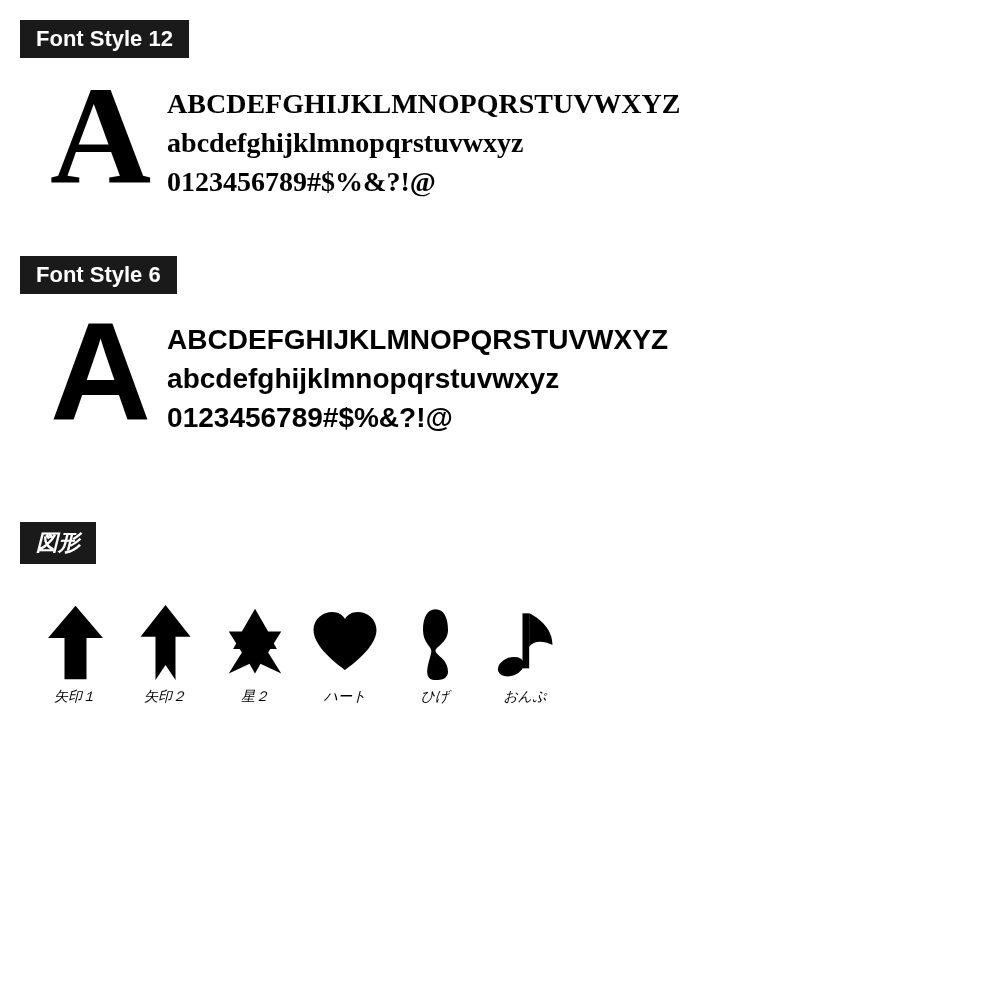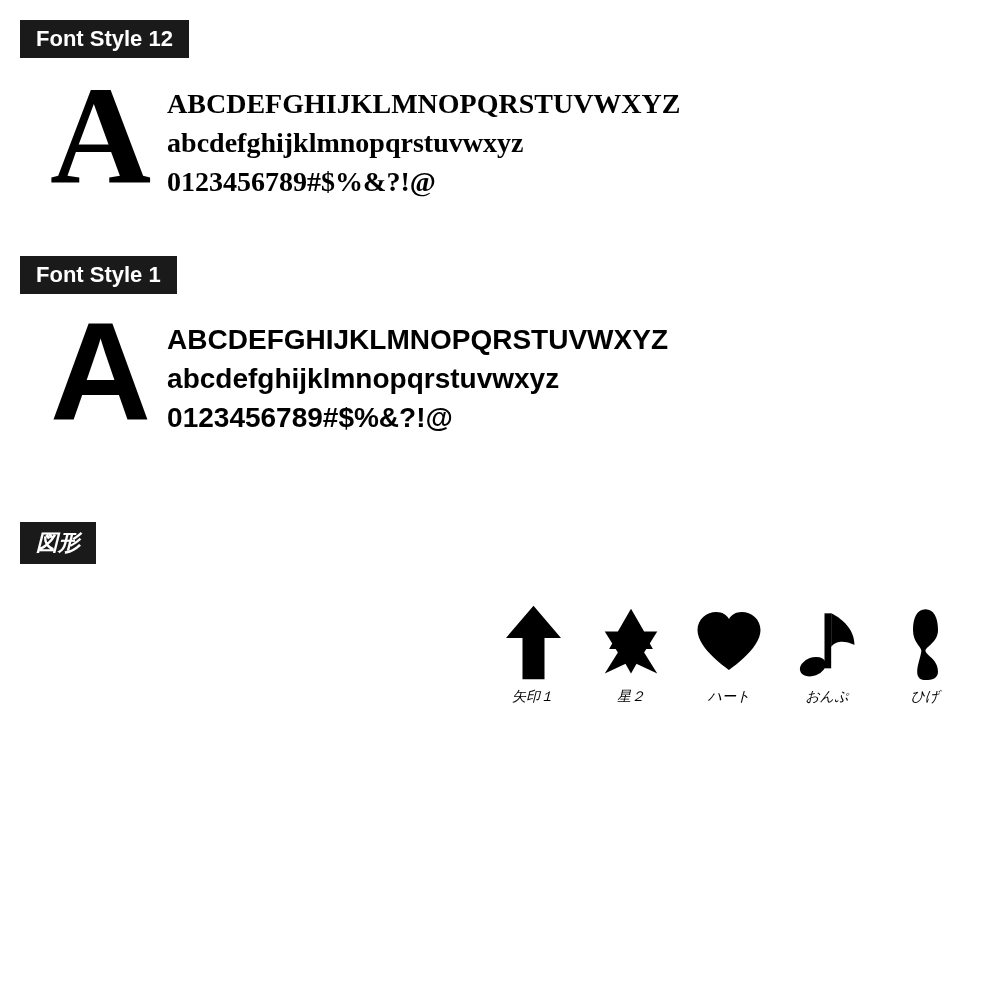--- a/index.html
+++ b/index.html
@@ -87,23 +87,23 @@
 
     
     .shapes-section {
       margin-top: 10px;
       font-style: italic;
     }
 
     .shapes-row {
       display: flex;
       align-items: flex-end;
-      gap: 8px;
+      gap: 0px;
       padding: 20px 10px 0 10px;
-      justify-content: flex-end;
+      justify-content: flex-start;
     }
 
     .shape-item {
       display: flex;
       flex-direction: column;
       align-items: center;
       width: 90px;
     }
 
     .shape-icon {
@@ -143,21 +143,21 @@
         <div class="char-line">ABCDEFGHIJKLMNOPQRSTUVWXYZ</div>
         <div class="char-line">abcdefghijklmnopqrstuvwxyz</div>
         <div class="char-line">0123456789#$%&amp;?!@</div>
       </div>
     </div>
   </div>
 
   <div class="divider"></div>
 
   <div class="font-section">
-    <div class="section-label">Font Style 1</div>
+    <div class="section-label">Font Style 6</div>
     <div class="font-demo style-13">
       <div class="big-letter-13">A</div>
       <div class="char-lines">
         <div class="char-line">ABCDEFGHIJKLMNOPQRSTUVWXYZ</div>
         <div class="char-line">abcdefghijklmnopqrstuvwxyz</div>
         <div class="char-line">0123456789#$%&amp;?!@</div>
       </div>
     </div>
   </div>
 
@@ -170,20 +170,29 @@
 
       <div class="shape-item">
         <div class="shape-icon">
           <svg viewBox="0 0 60 80" width="55" height="75">
             <polygon points="30,0 60,35 42,35 42,80 18,80 18,35 0,35" fill="#000"></polygon>
           </svg>
         </div>
         <div class="shape-label">矢印１</div>
       </div>
 
+      <div class="shape-item">
+        <div class="shape-icon">
+          <svg viewBox="0 0 60 90" width="55" height="75">
+            <polygon points="30,0 60,38 42,38 42,90 18,90 18,38 0,38" fill="#000"></polygon>
+            <polygon points="18,90 30,72 42,90" fill="#fff"></polygon>
+          </svg>
+        </div>
+        <div class="shape-label">矢印２</div>
+      </div>
 
 
 
 
 
       <div class="shape-item">
         <div class="shape-icon">
           <svg viewBox="0 0 80 80" width="70" height="70">
             <polygon points="40,2 55,28 70,28 55,52 70,76 40,62 10,76 25,52 10,28 25,28" fill="#000"></polygon>
 
@@ -198,37 +207,37 @@
         <div class="shape-icon">
           <svg viewBox="0 0 100 90" width="75" height="70">
             <path d="M50,85 C50,85 5,55 5,28 C5,12 18,2 32,2 C40,2 47,6 50,12 C53,6 60,2 68,2 C82,2 95,12 95,28 C95,55 50,85 50,85 Z" fill="#000"></path>
           </svg>
         </div>
         <div class="shape-label">ハート</div>
       </div>
 
       <div class="shape-item">
         <div class="shape-icon">
+          <svg viewBox="0 0 40 90" width="35" height="75">
+
+            <path d="M20,5 C30,5 35,15 35,30 C35,45 20,50 20,55 C20,60 35,65 35,80 C35,88 28,90 20,90 C15,90 10,88 10,80 C10,72 15,60 15,55 C15,50 5,45 5,30 C5,15 10,5 20,5 Z" fill="#000"></path>
+          </svg>
+        </div>
+        <div class="shape-label">ひげ</div>
+      </div>
+
+      <div class="shape-item">
+        <div class="shape-icon">
           <svg viewBox="0 0 70 90" width="60" height="75">
 
             <ellipse cx="18" cy="74" rx="16" ry="11" transform="rotate(-20,18,74)" fill="#000"></ellipse>
             <rect x="32" y="10" width="8" height="66" fill="#000"></rect>
 
             <path d="M40,10 C40,10 68,22 68,48 C68,48 50,38 40,50 Z" fill="#000"></path>
           </svg>
         </div>
         <div class="shape-label">おんぷ</div>
       </div>
 
-      <div class="shape-item">
-        <div class="shape-icon">
-          <svg viewBox="0 0 40 90" width="35" height="75">
-
-            <path d="M20,5 C30,5 35,15 35,30 C35,45 20,50 20,55 C20,60 35,65 35,80 C35,88 28,90 20,90 C15,90 10,88 10,80 C10,72 15,60 15,55 C15,50 5,45 5,30 C5,15 10,5 20,5 Z" fill="#000"></path>
-          </svg>
-        </div>
-        <div class="shape-label">ひげ</div>
-      </div>
-
     </div>
   </div>
 
 </div>
 
 </body></html>

